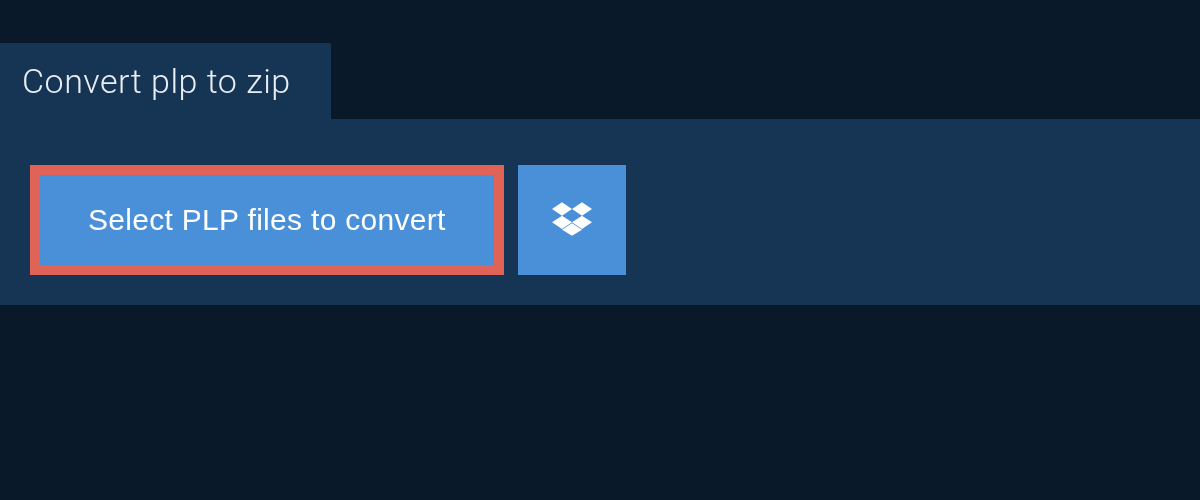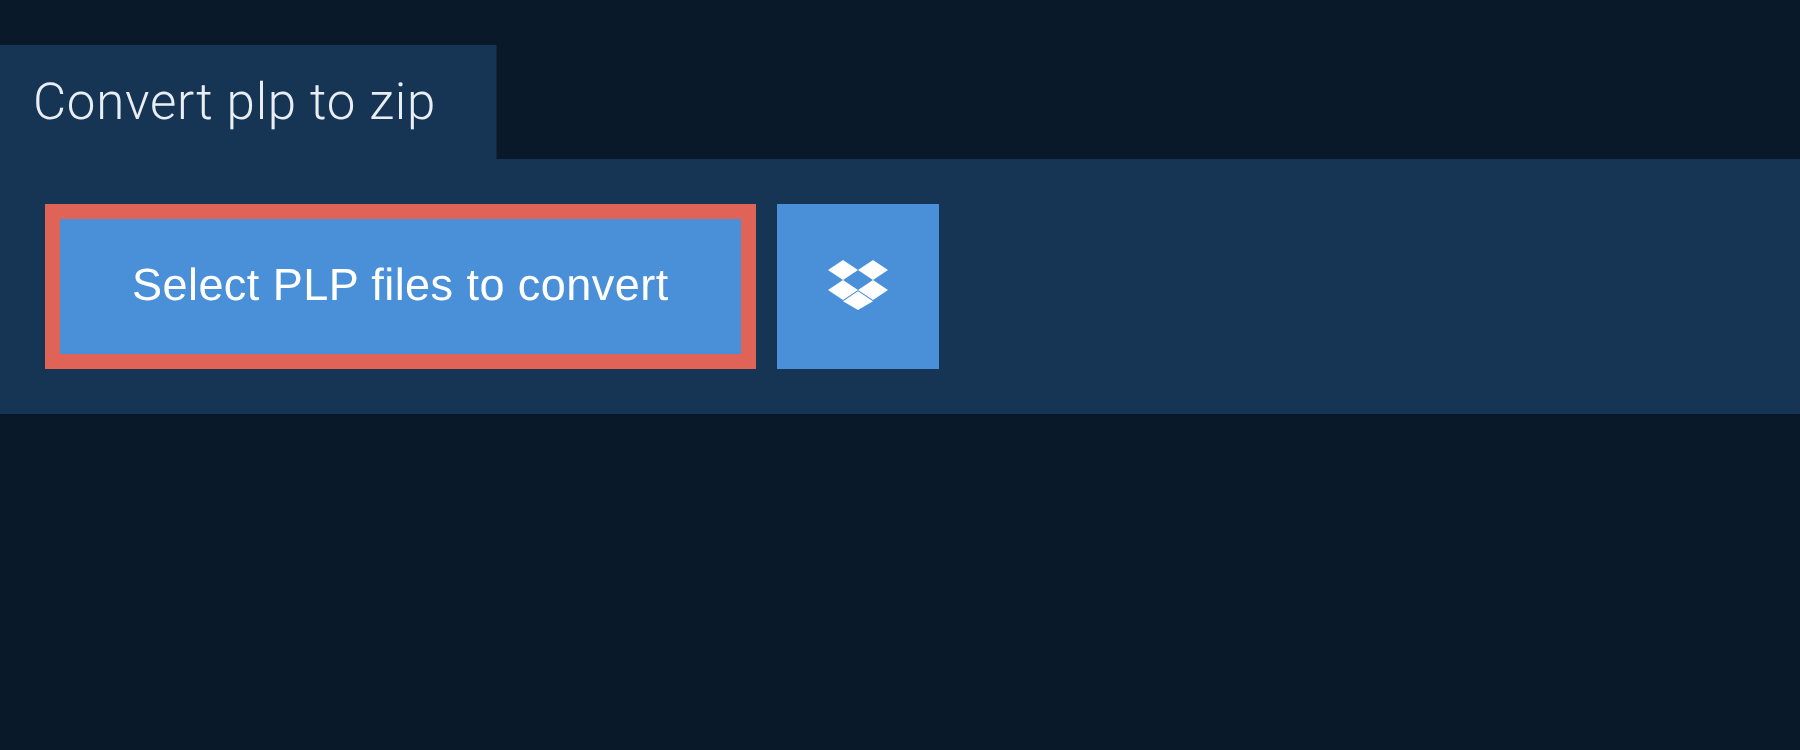--- a/index.html
+++ b/index.html
@@ -8,34 +8,34 @@
       box-sizing: border-box;
     }
     body {
       width: 1200px;
       height: 500px;
       background: #0a1929;
       font-family: -apple-system, BlinkMacSystemFont, "Segoe UI", Roboto, sans-serif;
       overflow: hidden;
     }
     .tab-bar {
-      padding-top: 30px;
+      padding-top: 43px;
     }
     .tab {
       display: inline-block;
       background: #163453;
       color: #e8eef4;
       font-size: 34px;
       font-weight: 300;
       padding: 18px 40px 18px 22px;
       letter-spacing: 0.5px;
     }
     .content-panel {
       background: #163453;
-      padding: 30px 30px 30px 30px;
+      padding: 46px 30px 30px 30px;
       width: 100%;
     }
     .button-row {
       display: flex;
       gap: 14px;
       align-items: stretch;
     }
     .select-button {
       background: #4a90d9;
       color: #ffffff;

